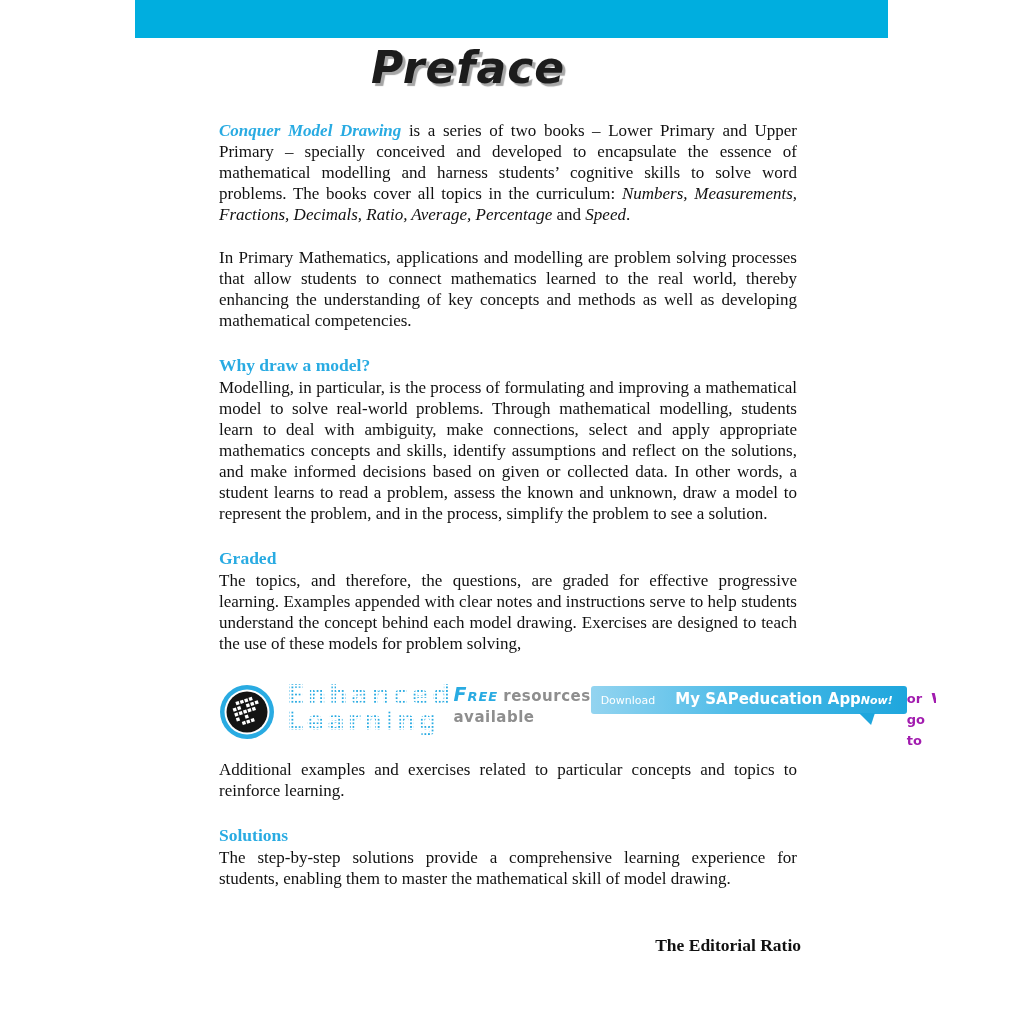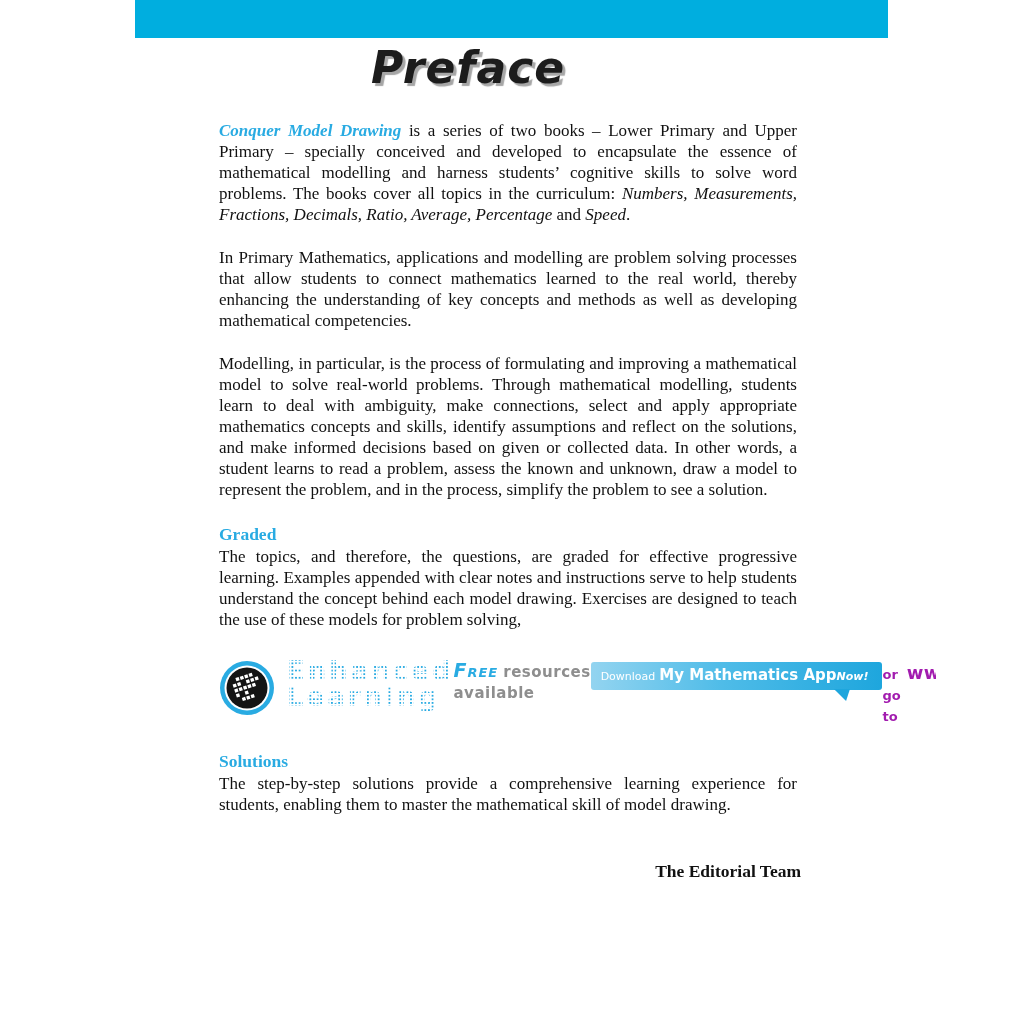--- a/index.html
+++ b/index.html
@@ -119,21 +119,21 @@
   }
   .el-ribbon::after {
     content: "";
     position: absolute;
     right: 34px; bottom: -11px;
     width: 0; height: 0;
     border-top: 12px solid #1ea6dd;
     border-left: 16px solid transparent;
     transform: skewX(-18deg);
   }
-  .el-ribbon .dl { font-size: 11px; margin-right: 4px; }
+  .el-ribbon .dl { font-size: 11px; margin-right: 20px; }
   .el-ribbon .app { font-size: 15px; font-weight: bold; }
   .el-ribbon .now { font-size: 11px; font-weight: bold; font-style: italic; margin-left: 0; }
   .el-goto-line {
     font-family: "DejaVu Sans", sans-serif;
     font-weight: bold;
     color: #a21caf;
     margin-top: 4px;
     display: flex;
     align-items: baseline;
     gap: 6px;
@@ -164,20 +164,21 @@
   <div class="top-bar"></div>
 
   <div class="page-title">Preface</div>
 
   <div class="content">
 
     <p><span class="series-lead">Conquer Model Drawing</span><span> is a series of two books – Lower Primary and Upper Primary – specially conceived and developed to encapsulate the essence of mathematical modelling and harness students’ cognitive skills to solve word problems. The books cover all topics in the curriculum: </span><span class="it">Numbers, Measurements, Fractions, Decimals, Ratio, Average, Percentage</span><span> and </span><span class="it">Speed</span><span>.</span></p>
 
     <p>In Primary Mathematics, applications and modelling are problem solving processes that allow students to connect mathematics learned to the real world, thereby enhancing the understanding of key concepts and methods as well as developing mathematical competencies.</p>
 
+    <div class="section-heading">Why draw a model?</div>
     <p>Modelling, in particular, is the process of formulating and improving a mathematical model to solve real-world problems. Through mathematical modelling, students learn to deal with ambiguity, make connections, select and apply appropriate mathematics concepts and skills, identify assumptions and reflect on the solutions, and make informed decisions based on given or collected data. In other words, a student learns to read a problem, assess the known and unknown, draw a model to represent the problem, and in the process, simplify the problem to see a solution.</p>
 
     <div class="section-heading">Graded</div>
     <p>The topics, and therefore, the questions, are graded for effective progressive learning. Examples appended with clear notes and instructions serve to help students understand the concept behind each model drawing. Exercises are designed to teach the use of these models for problem solving,</p>
 
     <div class="el-block">
       <div class="el-badge">
         <svg width="56" height="56" viewBox="0 0 56 56" aria-hidden="true">
           <circle cx="28" cy="28" r="27" fill="#29ABE2"></circle>
           <circle cx="28" cy="28" r="22.5" fill="#ffffff"></circle>
@@ -204,30 +205,31 @@
             <rect x="29.2" y="35.8" width="3.4" height="3.4"></rect>
           </g>
         </svg>
       </div>
       <div class="el-col">
         <div class="el-title">Enhanced Learning</div>
         <div class="el-free-line">
           <span class="el-free-word">Free</span><span>resources available</span>
         </div>
         <div class="el-ribbon">
-          <span class="dl">Download</span><span class="app">My Mathematics App</span><span class="now">Now!</span>
+          <span class="dl">Download</span><span class="app">My SAPeducation App</span><span class="now">Now!</span>
         </div>
         <div class="el-goto-line">
           <span class="goto">or go to</span>
           <span class="url">www.sapgrp.com</span>
           <span class="el-swoosh"></span>
         </div>
       </div>
     </div>
 
+    <p class="indent-para">Additional examples and exercises related to particular concepts and topics to reinforce learning.</p>
 
     <div class="section-heading">Solutions</div>
     <p>The step-by-step solutions provide a comprehensive learning experience for students, enabling them to master the mathematical skill of model drawing.</p>
 
-    <div class="editorial">The Editorial Team</div>
+    <div class="editorial">The Editorial Ratio</div>
 
   </div>
 </div>
 
 </body></html>

